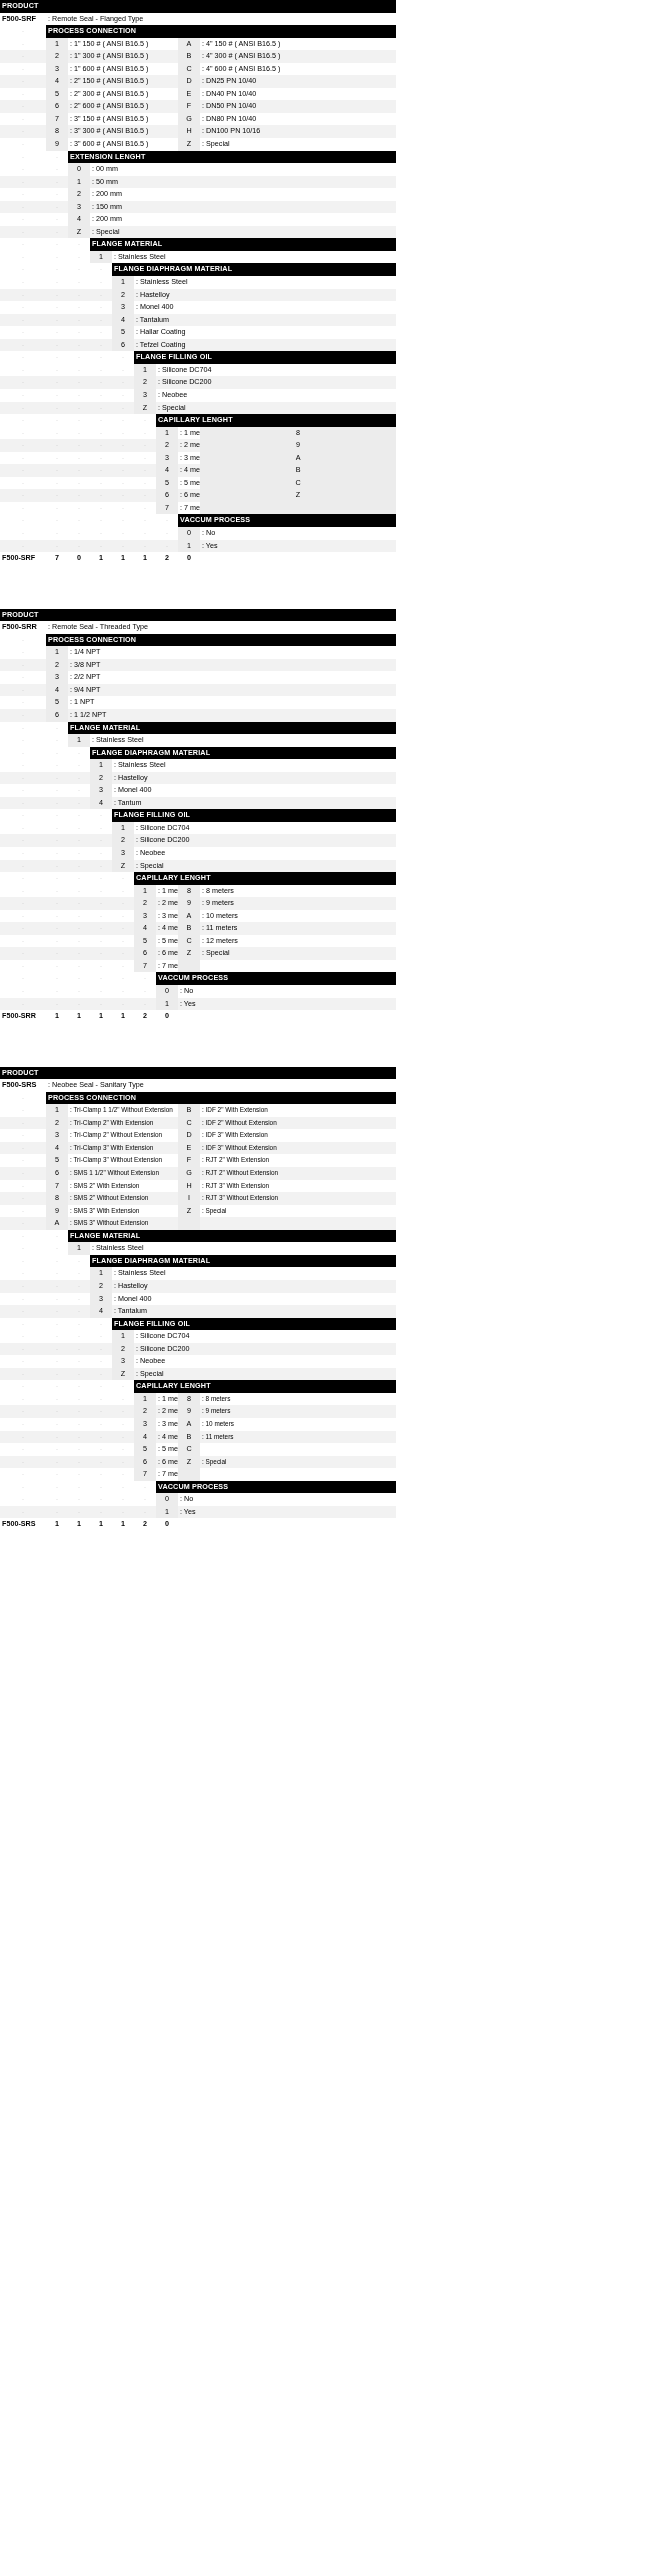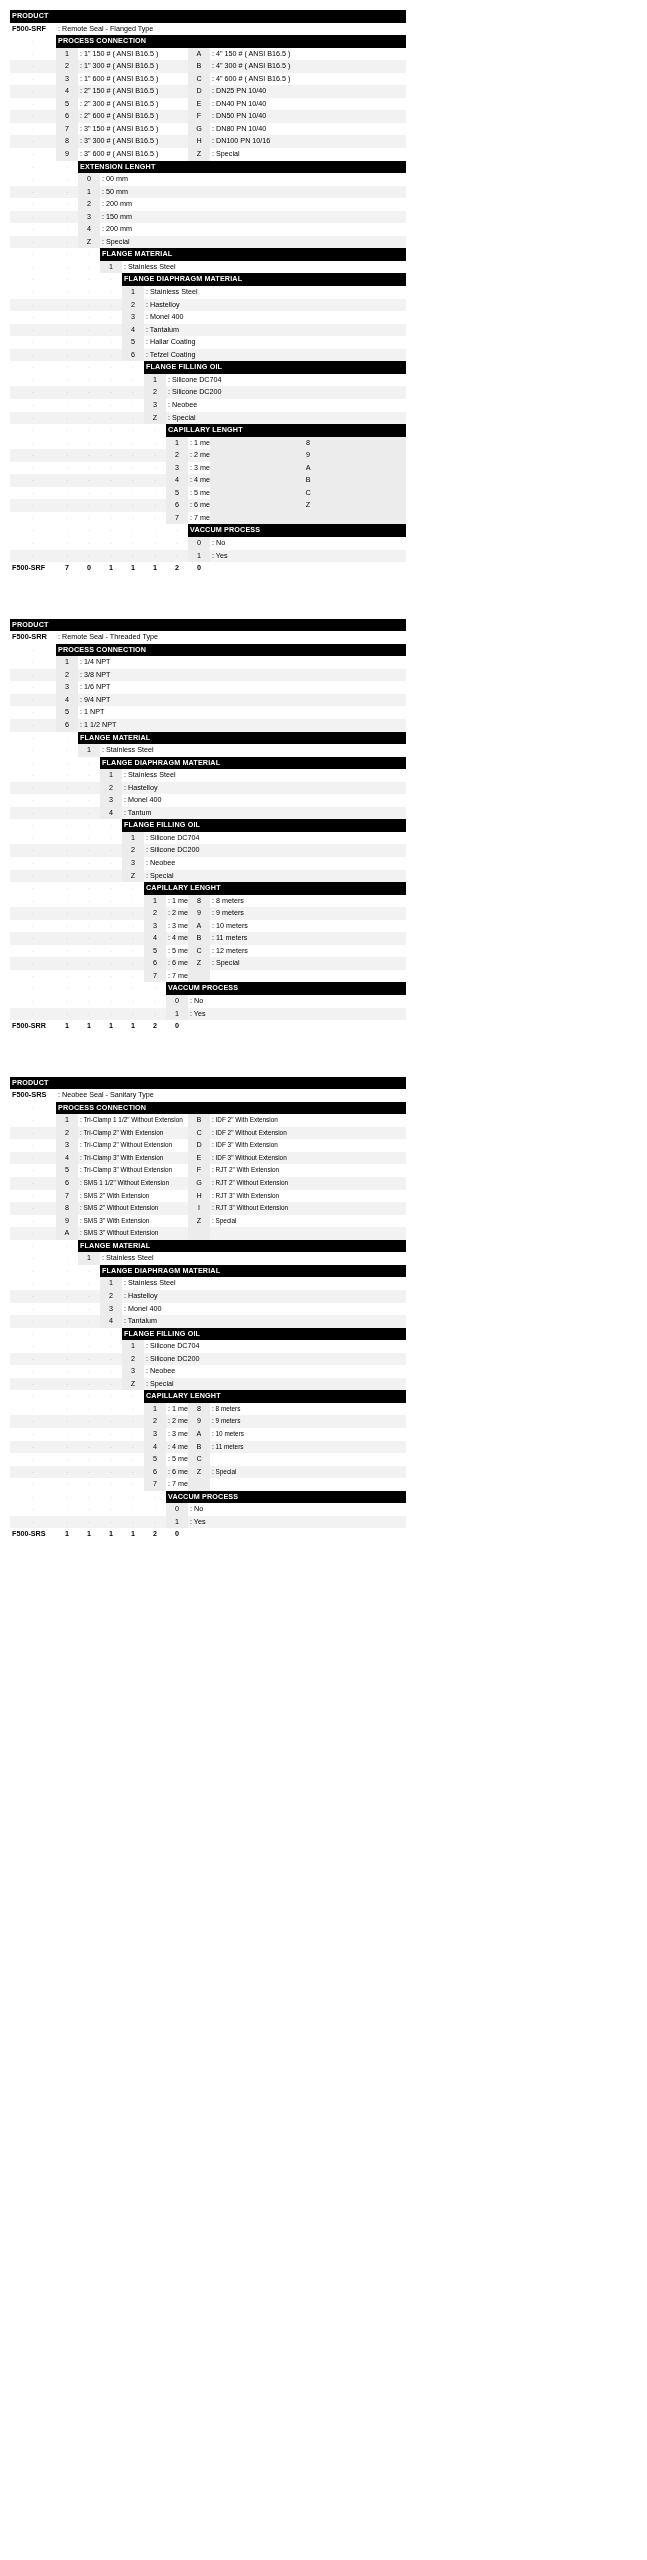--- a/index.html
+++ b/index.html
@@ -3,21 +3,21 @@
 <meta charset="utf-8">
 <style>
   * { box-sizing: border-box; }
   html, body {
     margin: 0; padding: 0;
     background: #ffffff;
     font-family: "Liberation Sans", sans-serif;
   }
   body { width: 647px; }
 
-  .sheet { width: 641px; padding: 10px; }
+  .sheet { width: 641px; padding: 0; }
 
   table.spec {
     border-collapse: collapse;
     width: 396px;
     table-layout: fixed;
     font-size: 7.2px;
     color: #000;
   }
   table.spec td {
     padding: 0 2px;
@@ -488,21 +488,21 @@
           <td class="desc z0" colspan="7">: 1/4 NPT</td>
         </tr>
         <tr class="gridline">
           <td class="dot z1" colspan="1">·</td>
           <td class="code z1" colspan="1">2</td>
           <td class="desc z1" colspan="7">: 3/8 NPT</td>
         </tr>
         <tr class="gridline">
           <td class="dot z0" colspan="1">·</td>
           <td class="code z0" colspan="1">3</td>
-          <td class="desc z0" colspan="7">: 1/6 NPT</td>
+          <td class="desc z0" colspan="7">: 2/2 NPT</td>
         </tr>
         <tr class="gridline">
           <td class="dot z1" colspan="1">·</td>
           <td class="code z1" colspan="1">4</td>
           <td class="desc z1" colspan="7">: 9/4 NPT</td>
         </tr>
         <tr class="gridline">
           <td class="dot z0" colspan="1">·</td>
           <td class="code z0" colspan="1">5</td>
           <td class="desc z0" colspan="7">: 1 NPT</td>

